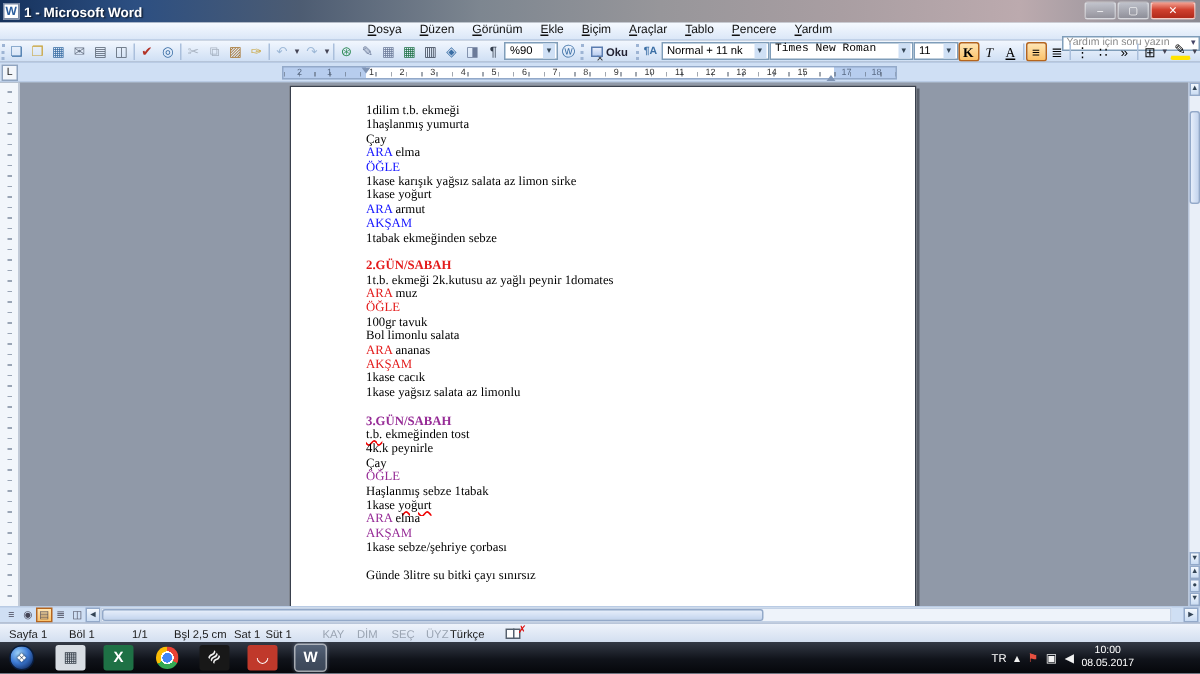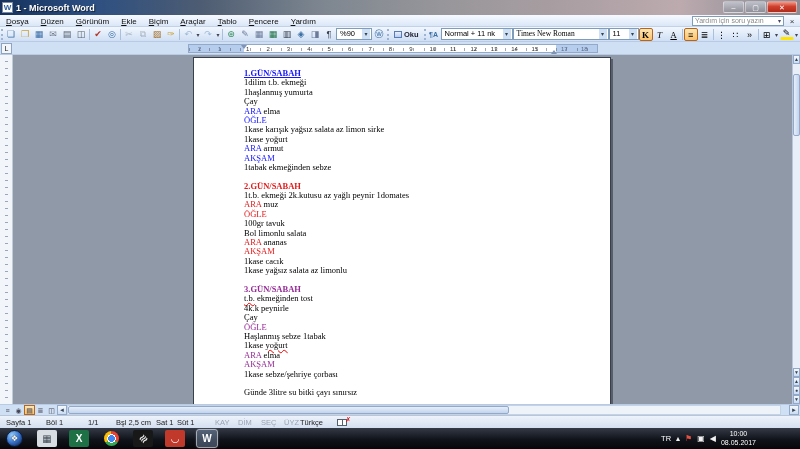--- a/index.html
+++ b/index.html
@@ -10,21 +10,21 @@
   .titlebar { height:15px; display:flex; align-items:center; color:#fff;
     background:linear-gradient(90deg,#16325c 0,#2c4f82 90px,#4d5c72 200px,#7d8690 320px,#97969a 440px,#a99ea2 560px,#bcaaae 680px,#97939b 760px,#8b8a92 800px); }
   .app-ico { width:11px; height:11px; margin:0 3px 0 2px; background:#fff; border:1px solid #7a8aa5; color:#2d5f9e; font-weight:bold; font-size:8px; line-height:9px; text-align:center; }
   .title-text { font-size:9px; font-weight:bold; text-shadow:1px 1px 1px rgba(0,0,0,.6); }
   .win-btns { position:absolute; right:3px; top:1px; display:flex; gap:1px; }
   .wbtn { width:21px; height:12px; font-size:7px; line-height:11px; text-align:center; color:#fff;
     background:linear-gradient(#cfd6e0aa,#7e879466); border:1px solid #ffffff66; border-radius:2px; }
   .wbtn.close { width:30px; background:linear-gradient(#f09a8a,#d0402e 45%,#b02a1a); border-color:#ffffff88; }
 
   
-  .menubar { height:12px; display:flex; align-items:flex-end; background:linear-gradient(#f6faff,#dbe7f7); border-bottom:1px solid #c0d1e8; }
+  .menubar { height:12px; display:flex; align-items:center; background:linear-gradient(#f6faff,#dbe7f7); border-bottom:1px solid #c0d1e8;flex-direction:column; }
   .menu-item { padding:0 6px; font-size:8px; color:#101010; }
   .menu-item u { text-decoration:underline; }
   .helpbox { margin-left:auto; width:92px; height:10px; background:#fff; border:1px solid #7f9db9; color:#8a8a8a; font-size:7px; line-height:8px; padding:0 2px; display:flex; align-items:center; }
   .helpbox .arr { margin-left:auto; color:#446; font-size:6px; }
   .menu-close { width:12px; text-align:center; color:#333; font-size:8px; margin:0 2px; }
 
   
   .toolbar { height:15px; display:flex; align-items:center; background:linear-gradient(#f2f7fe,#cfdff4); border-bottom:1px solid #b9cbe4; overflow:hidden; }
   .grip { width:4px; height:11px; margin:0 1px; border-left:2px dotted #9db4d4; }
   .tbi { width:14px; height:13px; font-size:9px; line-height:13px; text-align:center; border-radius:2px; flex:0 0 auto; }
@@ -178,21 +178,21 @@
     <span class="bk"></span>
     <span>Oku</span>
   </div>
   <div class="grip"></div>
   <div class="tbi" style="color:#3a6ea5;font-size:7px;font-weight:bold;">¶A</div>
   <div class="dd" style="width:72px;">
     <span>Normal + 11 nk</span>
     <span class="arr">▾</span>
   </div>
   <div class="dd" style="width:96px;">
-    <span style="font-family:Liberation Serif, serif;">Times New Roman</span>
+    <span style="font-family:Liberation Mono, monospace;">Times New Roman</span>
     <span class="arr">▾</span>
   </div>
   <div class="dd" style="width:30px;">
     <span>11</span>
     <span class="arr">▾</span>
   </div>
   <div class="tgl sel bold-k">K</div>
   <div class="tgl ital-t">T</div>
   <div class="tgl und-a">A</div>
   <div class="sep"></div>
@@ -239,21 +239,20 @@
       </div>
     <div class="imark left"></div>
     <div class="imark right"></div>
   </div>
 </div>
 
 <div class="docarea">
   <div class="vruler"></div>
   <div class="page">
     <div class="doc-content" id="doc-content">
-        <div class="dline"><span class="head u" style="color: rgb(21, 21, 255);">1.GÜN/SABAH</span></div>
         <div class="dline">1dilim t.b. ekmeği</div>
         <div class="dline">1haşlanmış yumurta</div>
         <div class="dline">Çay</div>
         <div class="dline"><span class="lbl" style="color: rgb(21, 21, 255);">ARA</span> elma</div>
         <div class="dline"><span class="lbl" style="color: rgb(21, 21, 255);">ÖĞLE</span></div>
         <div class="dline">1kase karışık yağsız salata az limon sirke</div>
         <div class="dline">1kase yoğurt</div>
         <div class="dline"><span class="lbl" style="color: rgb(21, 21, 255);">ARA</span> armut</div>
         <div class="dline"><span class="lbl" style="color: rgb(21, 21, 255);">AKŞAM</span></div>
         <div class="dline">1tabak ekmeğinden sebze</div>

